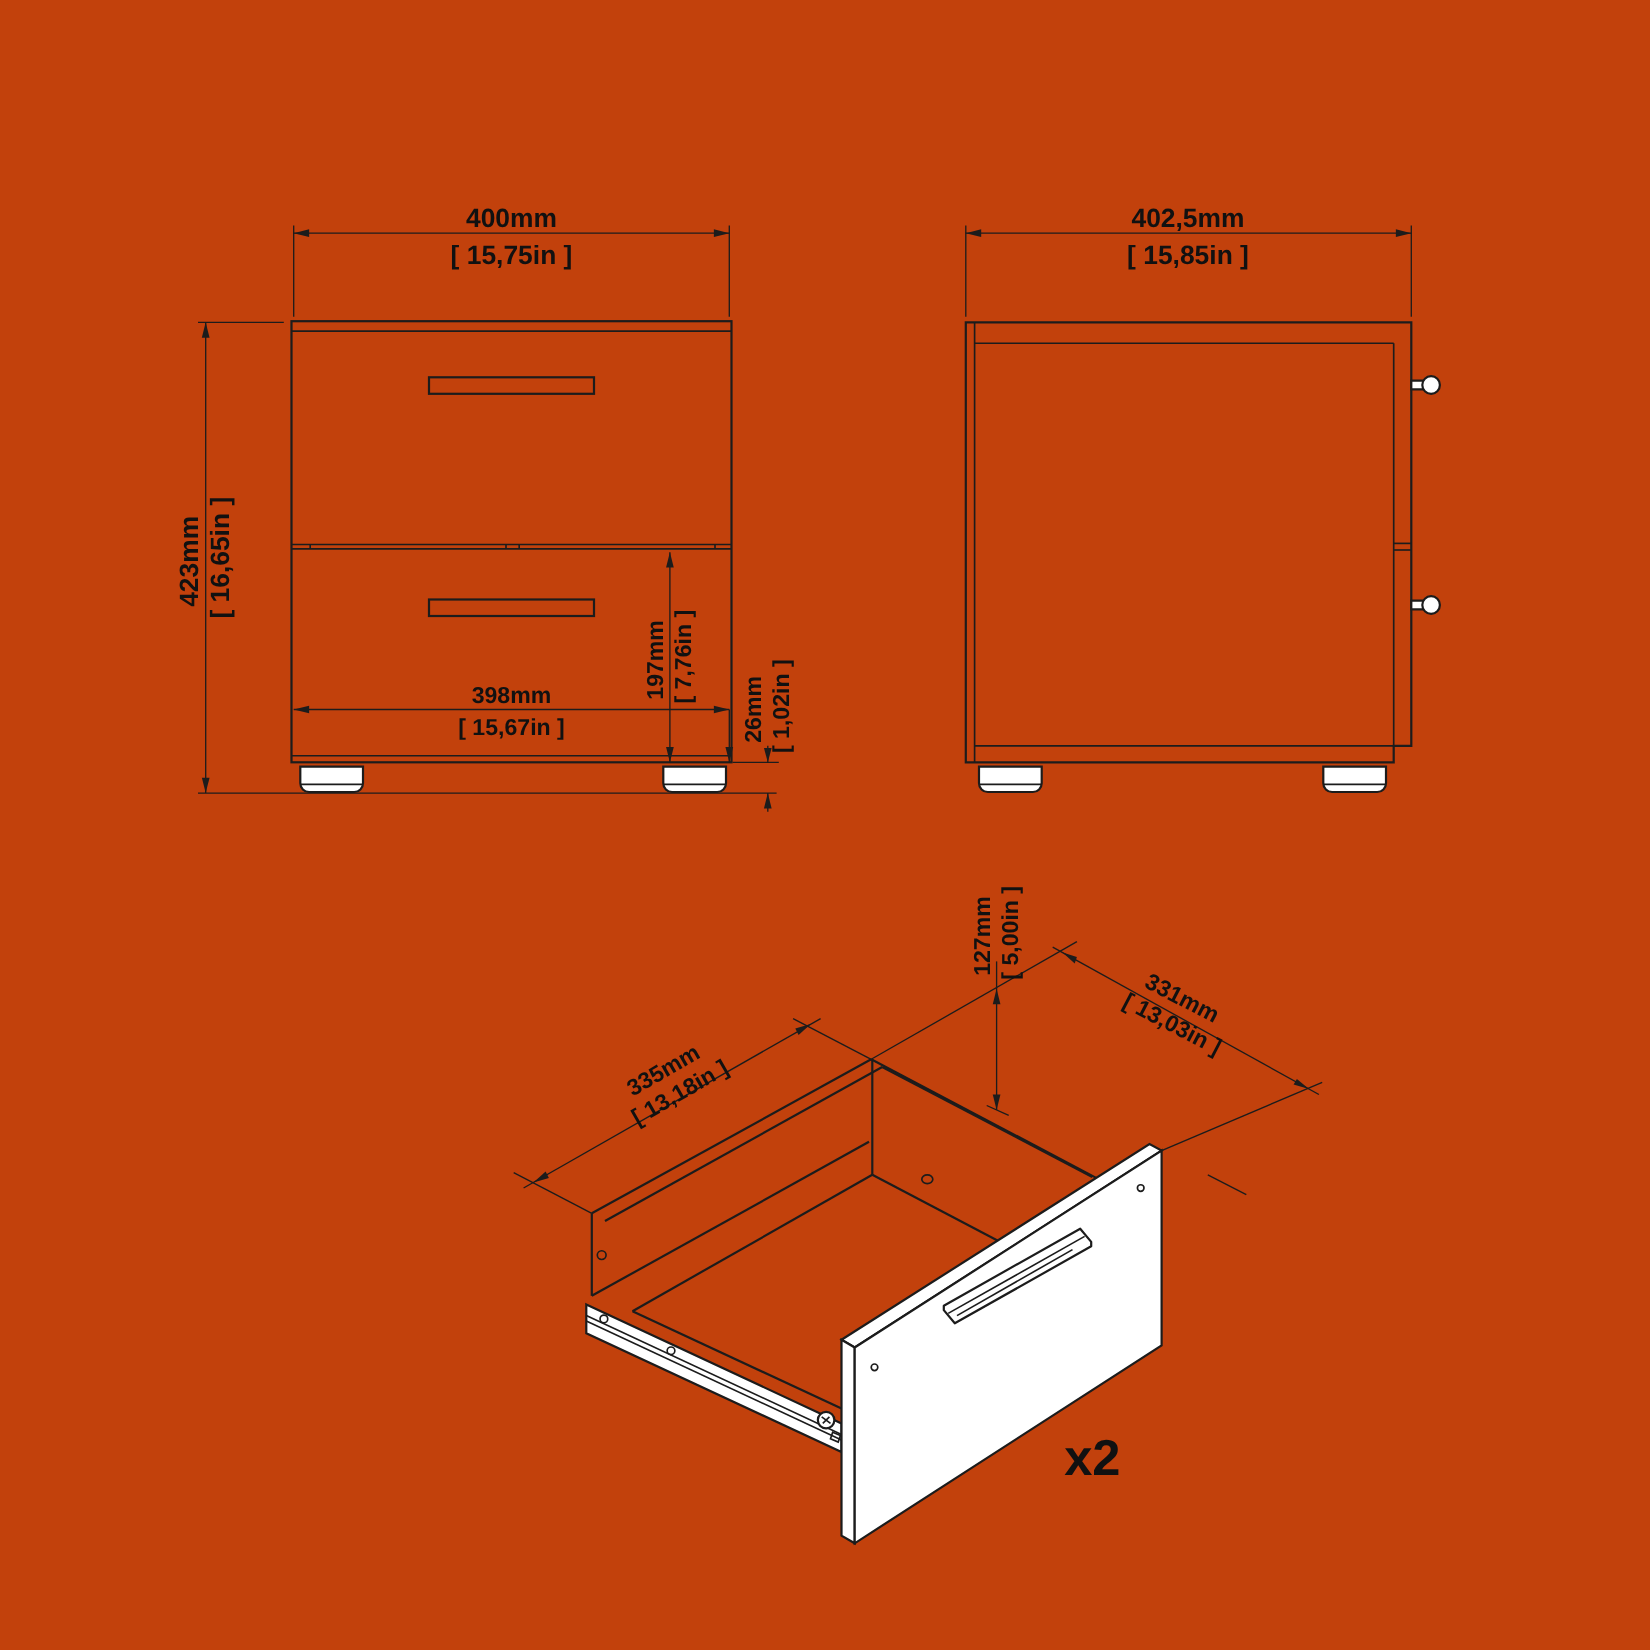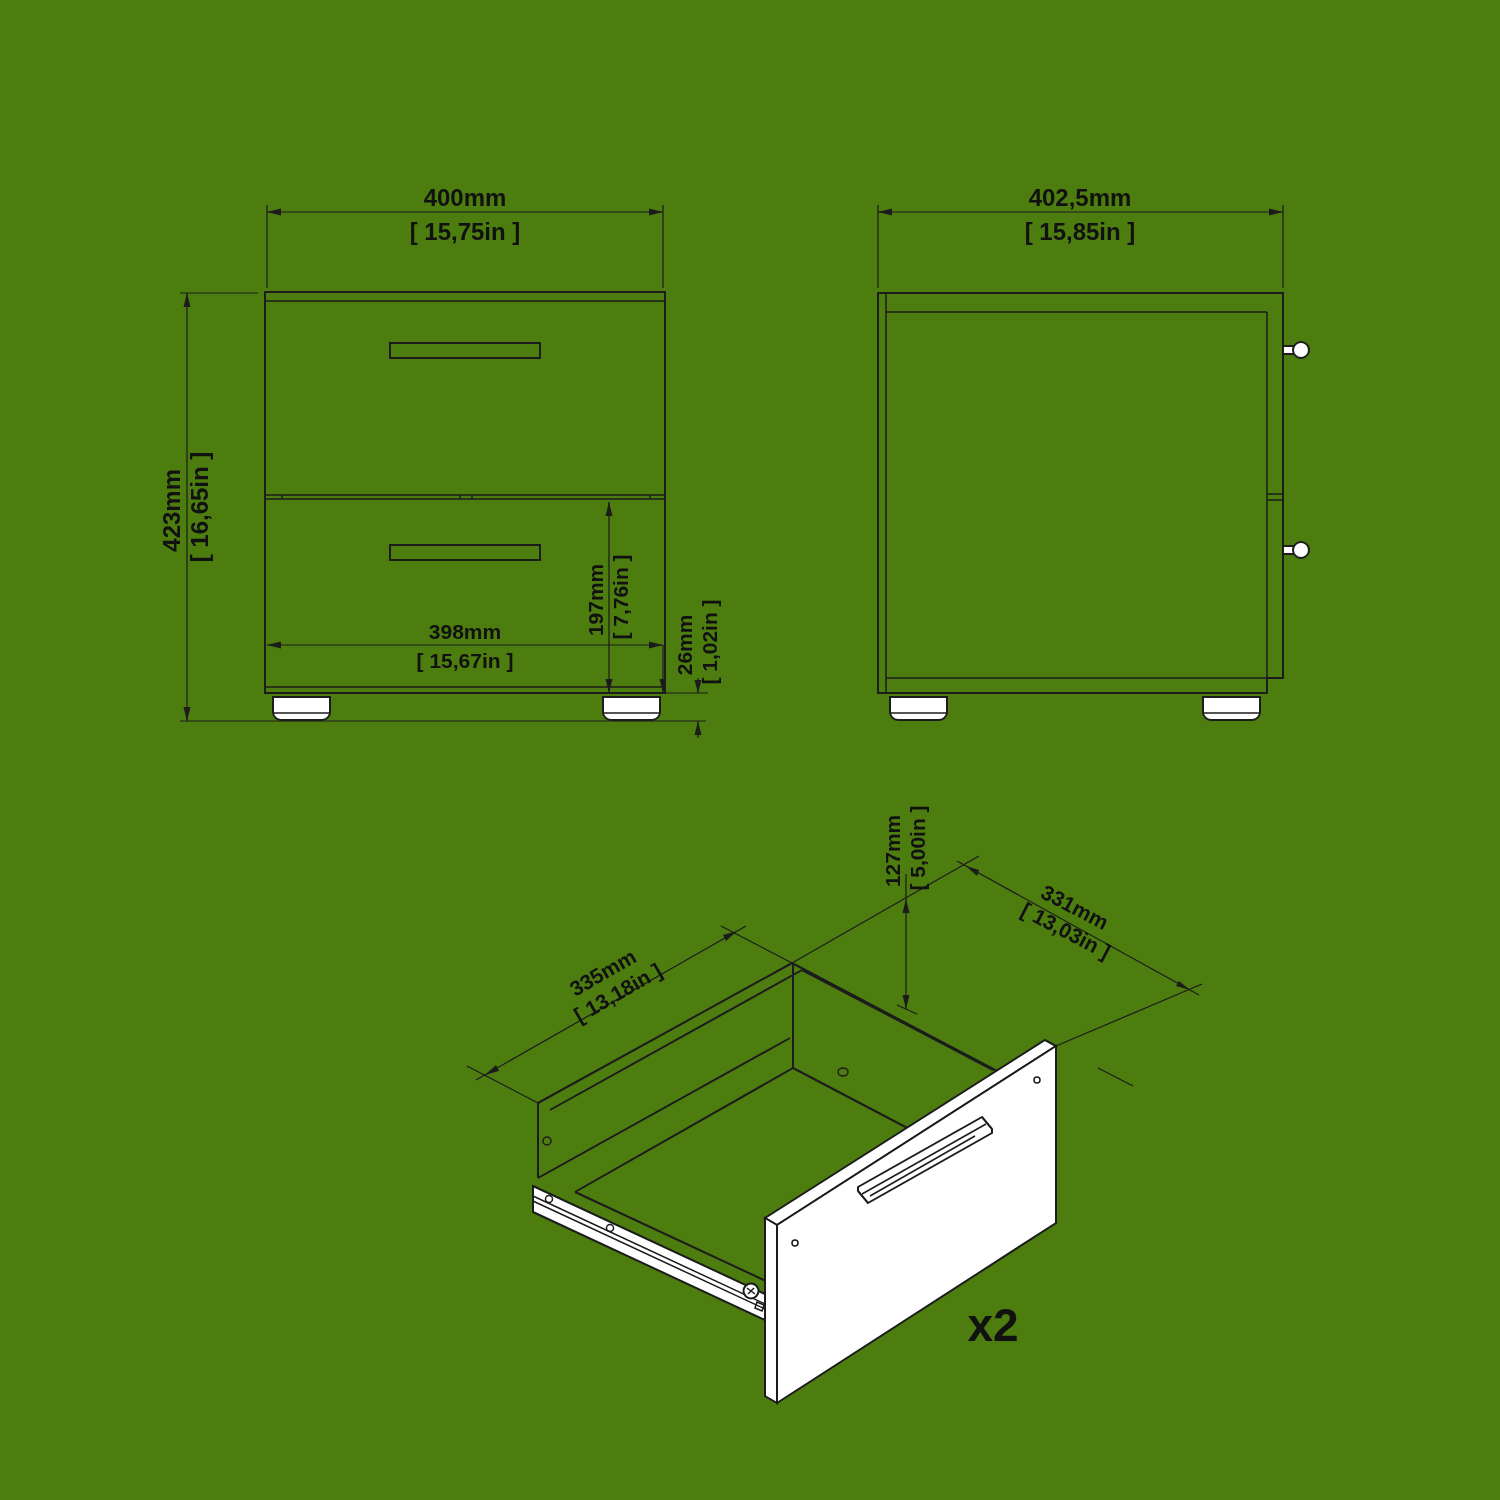--- a/index.html
+++ b/index.html
@@ -7,21 +7,21 @@
     padding: 0;
     background: #ffffff;
     width: 1500px;
     height: 1500px;
     overflow: hidden;
     font-family: "Liberation Sans", sans-serif;
   }
   .canvas-wrap {
     width: 1500px;
     height: 1500px;
-    background: #4d7c0f;
+    background: #c2410c;
     position: relative;
   }
   svg { display: block; }
   .outline  { fill: none; stroke: #1c1c1c; stroke-width: 2;   }
   .outline-f{ fill: #ffffff; stroke: #1c1c1c; stroke-width: 2; }
   .thin     { fill: none; stroke: #1c1c1c; stroke-width: 1.5; }
   .dimln    { fill: none; stroke: #1c1c1c; stroke-width: 1.2; }
   .arrow    { fill: #1c1c1c; stroke: none; }
   .dim-text    { font: bold 24px "Liberation Sans", sans-serif; fill: #111111; }
   .dim-text-sm { font: bold 21px "Liberation Sans", sans-serif; fill: #111111; }

